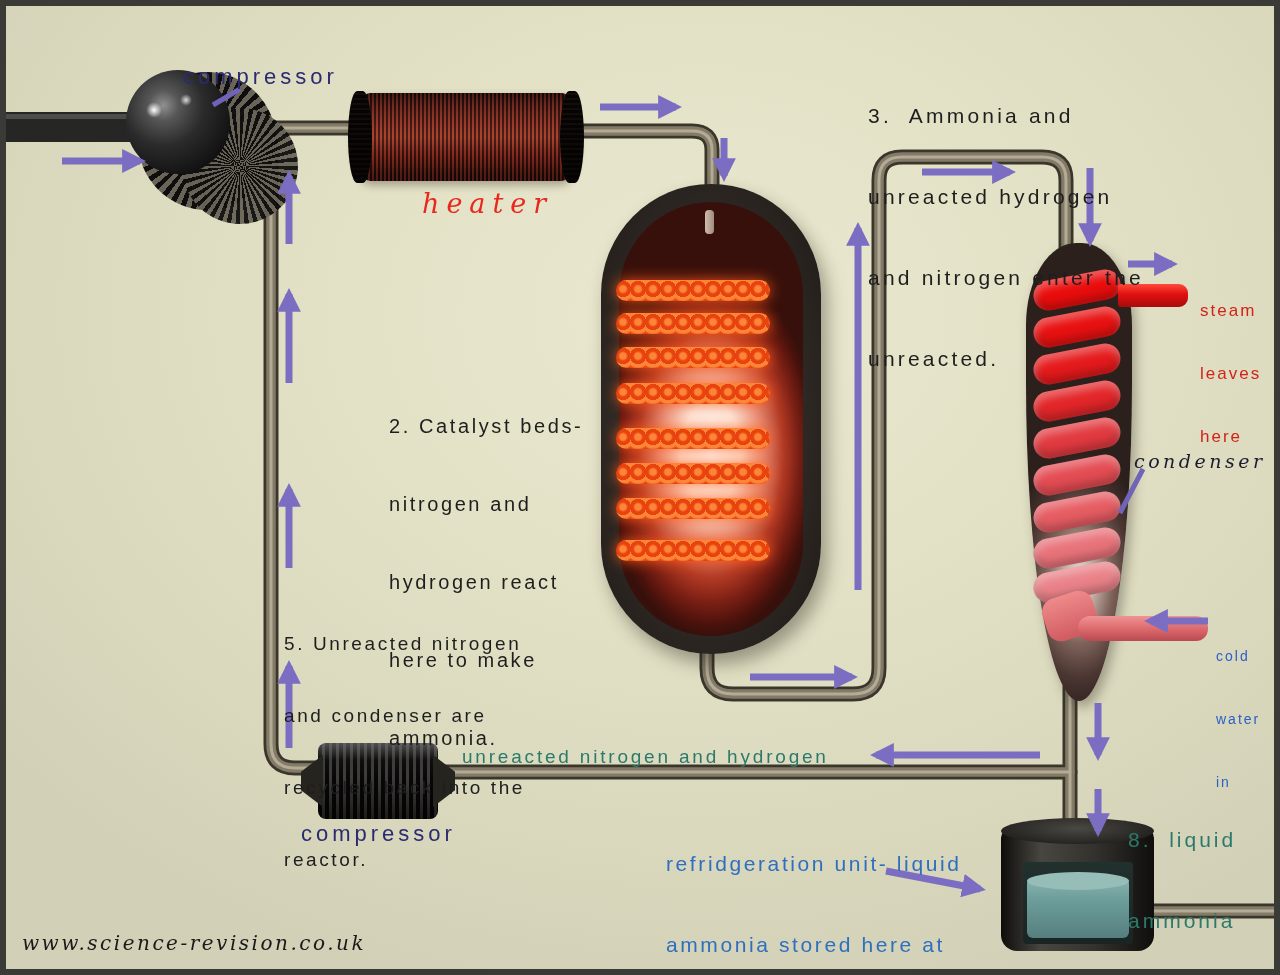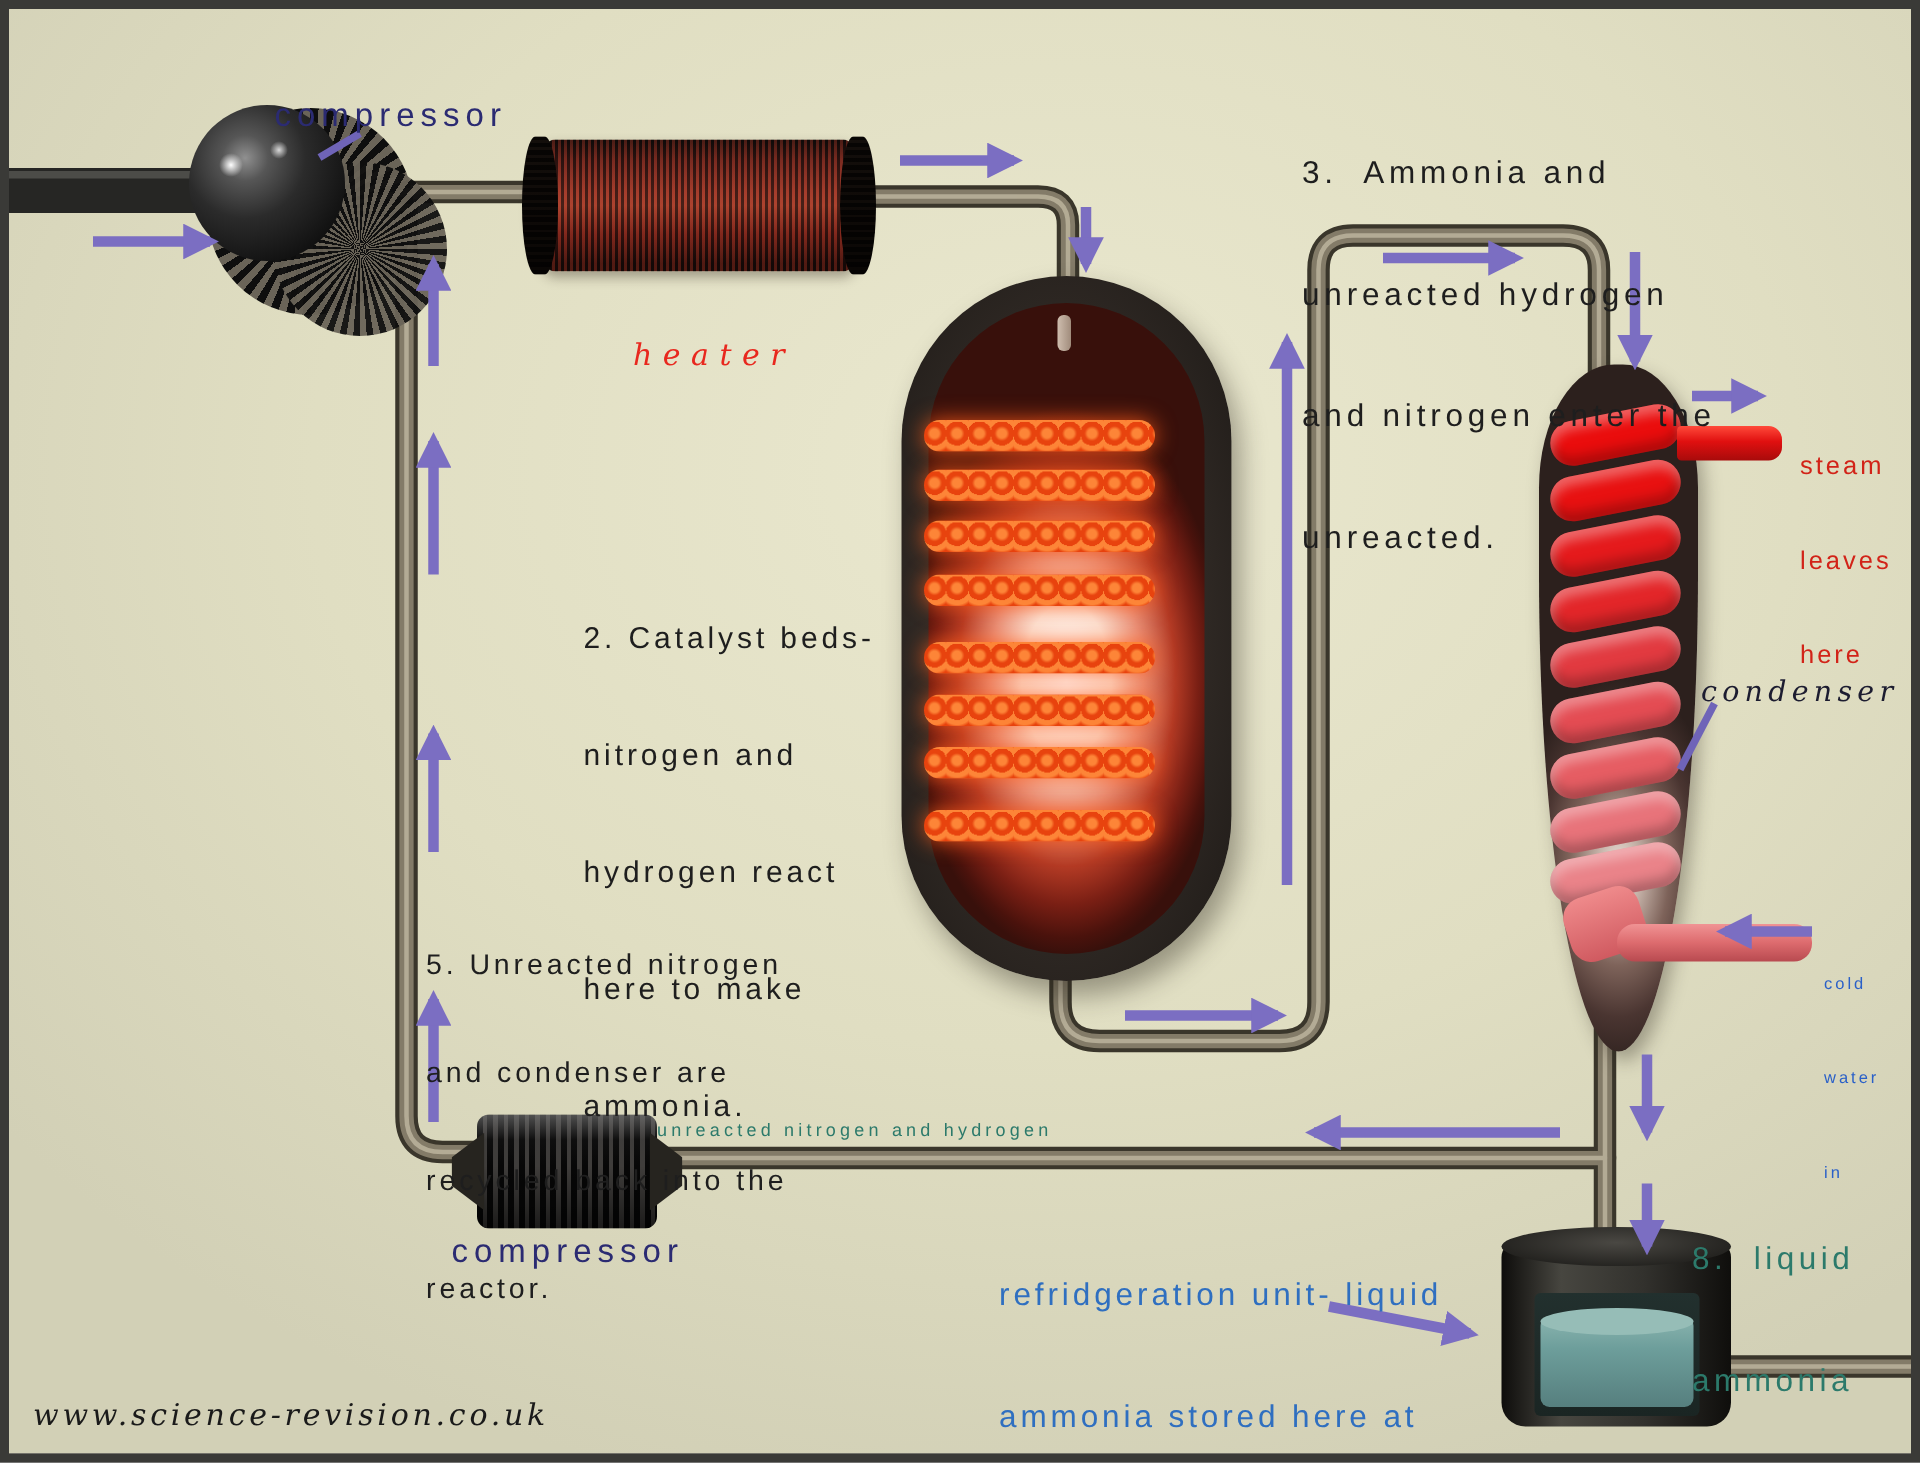--- a/index.html
+++ b/index.html
@@ -8,24 +8,24 @@
     background:radial-gradient(ellipse 900px 700px at 55% 32%, #eae8cf 0%, #e0dec2 55%, #d2d0b6 100%);
     border:6px solid #3a3a37;box-sizing:border-box;
     font-family:"Liberation Sans",sans-serif;
   }
   .lyr{position:absolute;left:0;top:0;width:1280px;height:975px;pointer-events:none;}
   svg.lyr{left:-6px;top:-6px;}
   .txt{position:absolute;white-space:pre;color:#1e1e1e;z-index:50;}
   .step{font-size:20px;letter-spacing:2.6px;line-height:26px;}
   .navy{color:#2b2b72;font-size:22px;letter-spacing:4px;}
   .hand{font-family:"DejaVu Serif",serif;font-style:italic;}
-  .heater-lbl{color:#e8281e;font-size:20px;letter-spacing:7px;margin-top:36px;}
+  .heater-lbl{color:#e8281e;font-size:27px;letter-spacing:7px;}
   .cond-lbl{color:#1c1c30;font-size:19px;letter-spacing:3.5px;}
   .steam-lbl{color:#d22318;font-size:17px;letter-spacing:2px;line-height:21px;}
-  .cold-lbl{color:#2a60c8;font-size:11px;letter-spacing:2px;line-height:21px;}
+  .cold-lbl{color:#2a60c8;font-size:14px;letter-spacing:2px;line-height:21px;}
   .teal{color:#2c7a6b;}
   .refrig-lbl{color:#2f6fc0;font-size:21px;letter-spacing:2.6px;line-height:27px;}
   .url{font-size:20px;letter-spacing:2.5px;color:#1a1a1a;}
 
   
   .vessel{position:absolute;z-index:20;}
 
   
   #heater{left:348px;top:87px;width:224px;height:88px;border-radius:16px/44px;
     background:
@@ -265,21 +265,21 @@
   </div>
 
   <div class="txt hand cond-lbl" style="left:1128px;top:444px">condenser</div>
 
   <div class="txt cold-lbl" style="left:1210px;top:598px">
     <div>cold</div>
     <div>water</div>
     <div>in</div>
   </div>
 
-  <div class="txt teal" style="left:432px;top:740px;font-size:12px;letter-spacing:2.8px">unreacted nitrogen and hydrogen</div>
+  <div class="txt teal" style="left:456px;top:740px;font-size:19px;letter-spacing:2.8px">unreacted nitrogen and hydrogen</div>
 
   <div class="txt navy" style="left:295px;top:815px">compressor</div>
 
   <div class="txt refrig-lbl" style="left:660px;top:790px">
     <div>refridgeration unit- liquid</div>
     <div>ammonia stored here at</div>
     
   </div>
 
   <div class="txt teal" style="left:1122px;top:766px;font-size:21px;letter-spacing:3px;line-height:27px">

